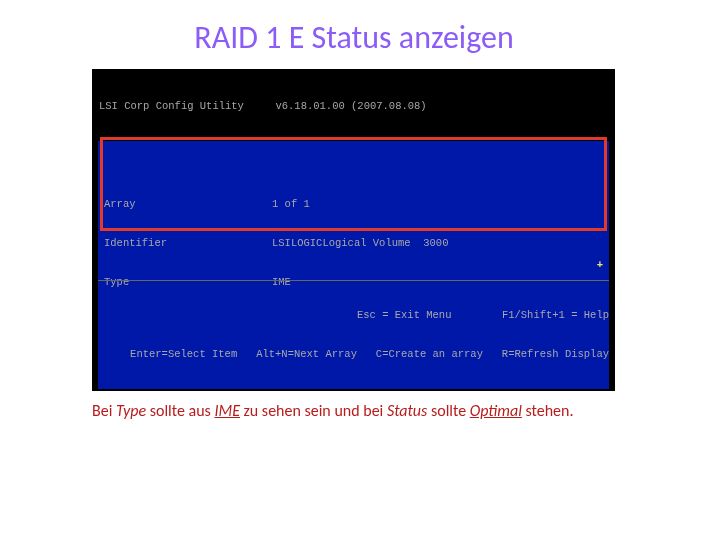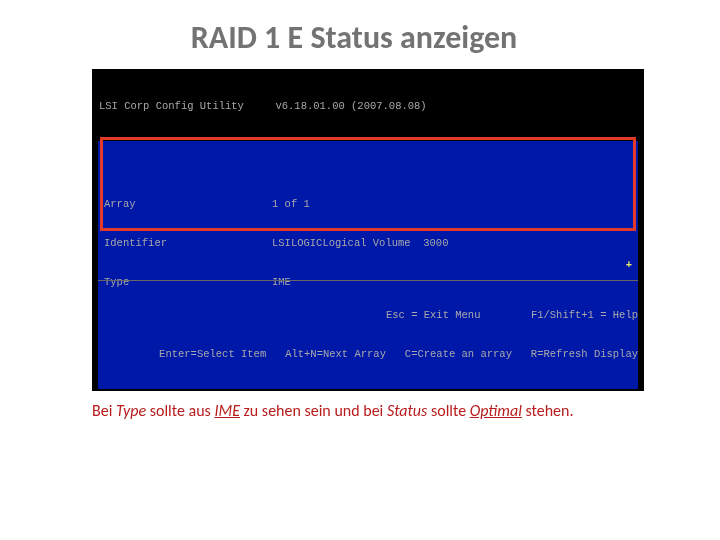--- a/index.html
+++ b/index.html
@@ -5,27 +5,27 @@
   * { margin: 0; padding: 0; box-sizing: border-box; }
   body {
     width: 720px;
     height: 540px;
     background: #ffffff;
     font-family: Calibri, Arial, sans-serif;
     position: relative;
   }
   .slide-title {
     font-size: 32px;
-    font-weight: 700;
+    font-weight: 400;
     text-align: center;
     padding: 18px 12px 8px 0;
-    color: #737373;
+    color: #8b5cf6;
   }
   .terminal-wrap {
-    margin: 4px 76px 0 92px;
+    margin: 4px 105px 0 92px;
     border: 2px solid #000;
     background: #b91c1c;
     height: 322px;
     position: relative;
     overflow: hidden;
   }
   .term {
     font-family: "Courier New", monospace;
     font-size: 10.5px;
     line-height: 13px;

